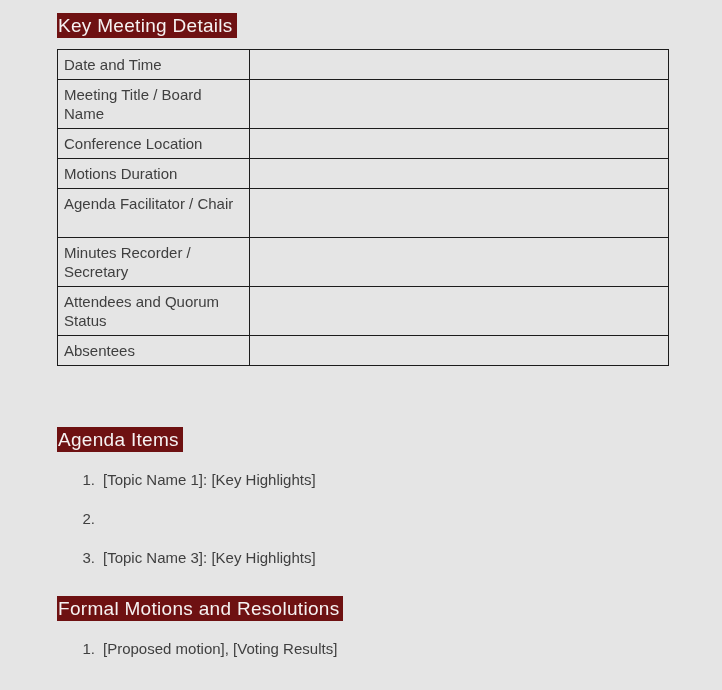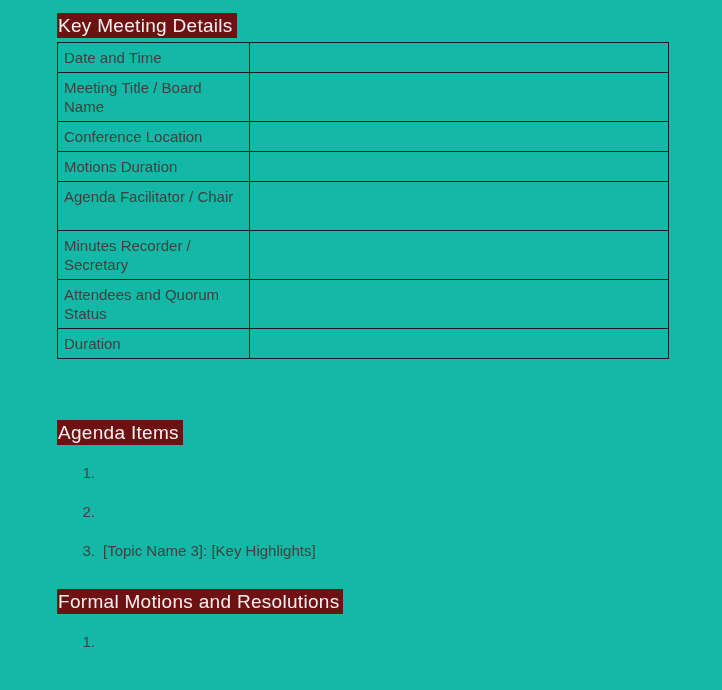--- a/index.html
+++ b/index.html
@@ -4,21 +4,21 @@
 <style>
   html, body {
     margin: 0;
     padding: 0;
     background: #ffffff;
   }
   .page {
     position: relative;
     width: 722px;
     height: 690px;
-    background: #14b8a6;
+    background: #e5e5e5;
     font-family: "Liberation Sans", sans-serif;
     color: #3f3f3f;
     overflow: hidden;
     box-sizing: border-box;
     padding: 13px 53px 16px 57px;
   }
   .section-heading {
     display: inline-block;
     margin: 0;
     background: #6e1112;
@@ -26,21 +26,21 @@
     font-size: 19px;
     line-height: 25px;
     font-weight: 400;
     letter-spacing: 0.3px;
     padding: 0 4px 0 1px;
   }
   .heading-row { line-height: 0; }
   .kmd-table {
     border-collapse: collapse;
     width: 612px;
-    margin-top: 4px;
+    margin-top: 11px;
     table-layout: fixed;
   }
   .kmd-table td {
     border: 1px solid #1c1c1c;
     vertical-align: top;
     padding: 5px 6px;
     font-size: 15px;
     line-height: 19px;
     color: #3f3f3f;
     overflow: hidden;
@@ -105,46 +105,48 @@
       </tr>
       <tr class="double">
         <td class="label-cell">Minutes Recorder / Secretary</td>
         <td class="value-cell"></td>
       </tr>
       <tr class="double">
         <td class="label-cell">Attendees and Quorum Status</td>
         <td class="value-cell"></td>
       </tr>
       <tr class="single">
-        <td class="label-cell">Duration</td>
+        <td class="label-cell">Absentees</td>
         <td class="value-cell"></td>
       </tr>
     </tbody>
   </table>
 
   <div class="heading-row agenda-heading">
     <h1 class="section-heading">Agenda Items</h1>
   </div>
 
   <ol class="doc-list">
     <li>
       <span class="li-num">1.</span>
+      <span class="li-text">[Topic Name 1]: [Key Highlights]</span>
     </li>
     <li>
       <span class="li-num">2.</span>
     </li>
     <li>
       <span class="li-num">3.</span>
       <span class="li-text">[Topic Name 3]: [Key Highlights]</span>
     </li>
   </ol>
 
   <div class="heading-row motions-heading">
     <h1 class="section-heading">Formal Motions and Resolutions</h1>
   </div>
 
   <ol class="doc-list">
     <li>
       <span class="li-num">1.</span>
+      <span class="li-text">[Proposed motion], [Voting Results]</span>
     </li>
   </ol>
 
 </div>
 
 </body></html>

